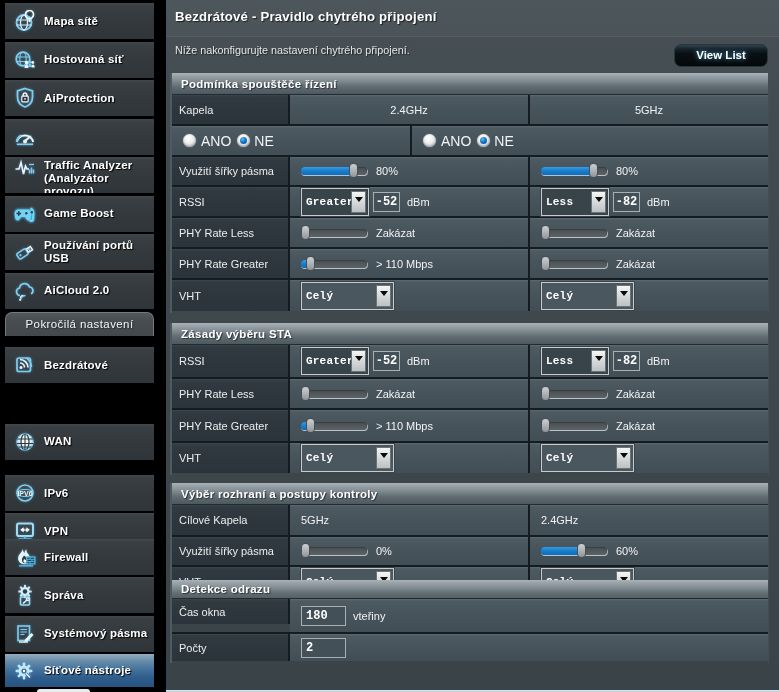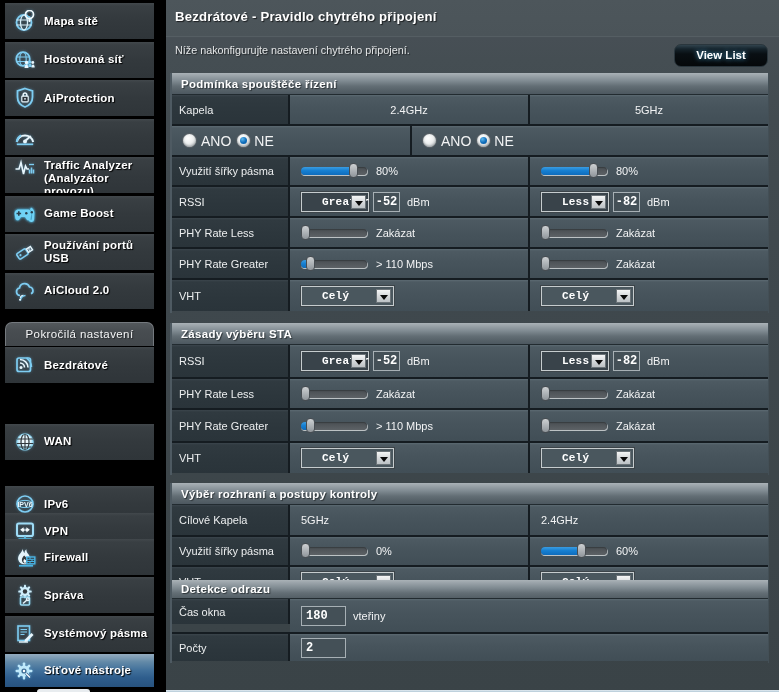--- a/index.html
+++ b/index.html
@@ -36,23 +36,23 @@
 .rlab{margin-left:5px;margin-right:6px;font-size:14px}
 .sld{width:66px;height:8px;flex:none;position:relative;border-radius:4px;
  background:linear-gradient(180deg,#494e52 0%,#53585c 50%,#5d6266 100%);
  box-shadow:0 1px 0 #bcc2c4,1px 1px 0 #aab0b3,inset 0 1px 1px #383c40}
 .sfill{position:absolute;left:0;top:0;bottom:0;border-radius:4px 0 0 4px;
  background:linear-gradient(180deg,#3b9ce0 0%,#1680d2 45%,#0e6cbd 100%)}
 .hdl{position:absolute;top:-4px;width:9px;height:15px;border-radius:4px;
  background:linear-gradient(180deg,#cdd0d2 0%,#abb0b4 55%,#8f959a 100%);
  border:1px solid #474d52}
 .stxt{margin-left:9px}
-.sel{height:20px;flex:none;position:relative;display:flex;align-items:center;
+.sel{height:28px;flex:none;position:relative;display:flex;align-items:center;
  border:1px solid #c6ccce;outline:1px solid #3c4449;background:#39434a;color:#fff;
- font-family:"Liberation Mono",monospace;font-size:11px;font-weight:bold;padding-left:20px;letter-spacing:0.2px}
+ font-family:"Liberation Mono",monospace;font-size:11px;font-weight:bold;padding-left:4px;letter-spacing:0.2px}
 .sel.lt{background:#4a575e}
 .arr{position:absolute;right:2px;top:2px;bottom:2px;width:15px;
  background:linear-gradient(180deg,#f5f6f6 0%,#d9dcde 45%,#bcc1c4 100%);
  border:1px solid #6b7378}
 .arr::after{content:"";position:absolute;left:3px;top:5px;border:4.5px solid transparent;border-top:5.5px solid #0a0a0a}
 .inp{height:20px;flex:none;background:#445057;border:1px solid #a7b0b5;color:#fff;
  font-family:"Liberation Mono",monospace;font-size:12px;font-weight:bold;
  display:flex;align-items:center;justify-content:center}
 .inp.l{justify-content:flex-start;padding-left:4px}
 .unit{margin-left:7px}
@@ -355,21 +355,21 @@
     </div>
     <div class="item" style="top:272.5px;overflow:hidden">
       <svg width="22" height="22" viewBox="0 0 22 22">
         <path d="M6 15.5 a3.8 3.8 0 0 1 -.5-7.5 a5.2 5.2 0 0 1 10-1 a3.6 3.6 0 0 1 1.5 6.8" fill="none" stroke="#7ecdf2" stroke-width="1.7"></path>
         <path d="M6.5 18.5 a3 3 0 0 1 3-3" fill="none" stroke="#e8f6fd" stroke-width="1.4"></path>
         <path d="M6.5 20.5 a5 5 0 0 1 5-5" fill="none" stroke="#7ecdf2" stroke-width="1.3"></path>
         <circle cx="6" cy="19.8" r="1" fill="#e8f6fd"></circle>
       </svg>
       <span class="txt">AiCloud 2.0</span>
     </div>
-    <div class="hdr2" style="top:322px">Pokročilá nastavení</div>
+    <div class="hdr2" style="top:312px">Pokročilá nastavení</div>
     <div class="item" style="top:347.0px">
       <svg width="22" height="22" viewBox="0 0 22 22">
         <rect x="3" y="4" width="13.5" height="13.5" rx="2" fill="none" stroke="#7ecdf2" stroke-width="1.7"></rect>
         <circle cx="7" cy="13.5" r="1.5" fill="#e8f6fd"></circle>
         <path d="M10.5 13.5 a4.5 4.5 0 0 0 -4.5-4.5" fill="none" stroke="#e8f6fd" stroke-width="1.6"></path>
         <path d="M14 13.5 a8 8 0 0 0 -8-8" fill="none" stroke="#e8f6fd" stroke-width="1.6"></path>
         <path d="M17.5 13 a11.5 11.5 0 0 0 -5-9" fill="none" stroke="#7ecdf2" stroke-width="1.6"></path>
       </svg>
       <span class="txt">Bezdrátové</span>
     </div>
@@ -383,21 +383,21 @@
           </radialGradient>
         </defs>
         <circle cx="11" cy="11" r="8.2" fill="url(#gw)"></circle>
         <ellipse cx="11" cy="11" rx="4" ry="8.2" fill="none" stroke="#31383d" stroke-width="1.2"></ellipse>
         <ellipse cx="11" cy="11" rx="8.2" ry="8.2" fill="none" stroke="#8fd7f2" stroke-width="1"></ellipse>
         <path d="M3 8 H19 M2.8 12.5 H19.2 M4.5 16 H17.5" stroke="#31383d" stroke-width="1.2" fill="none"></path>
         <path d="M11 2.8 V19.2" stroke="#31383d" stroke-width="1.1"></path>
       </svg>
       <span class="txt">WAN</span>
     </div>
-    <div class="item" style="top:486px">
+    <div class="item" style="top:475px">
       <svg width="22" height="22" viewBox="0 0 22 22">
         <circle cx="11" cy="11" r="8" fill="none" stroke="#7ecdf2" stroke-width="1.6"></circle>
         <ellipse cx="11" cy="11" rx="8" ry="3.6" fill="none" stroke="#7ecdf2" stroke-width="1"></ellipse>
         <text x="11" y="13.5" font-size="7" font-weight="bold" fill="#e8f6fd" text-anchor="middle" font-family="Liberation Sans">IPV6</text>
       </svg>
       <span class="txt">IPv6</span>
     </div>
     <div class="item" style="top:513px">
       <svg width="22" height="22" viewBox="0 0 22 22">
         <rect x="3" y="3.5" width="16" height="12.5" rx="1.8" fill="none" stroke="#9edcf6" stroke-width="2"></rect>

